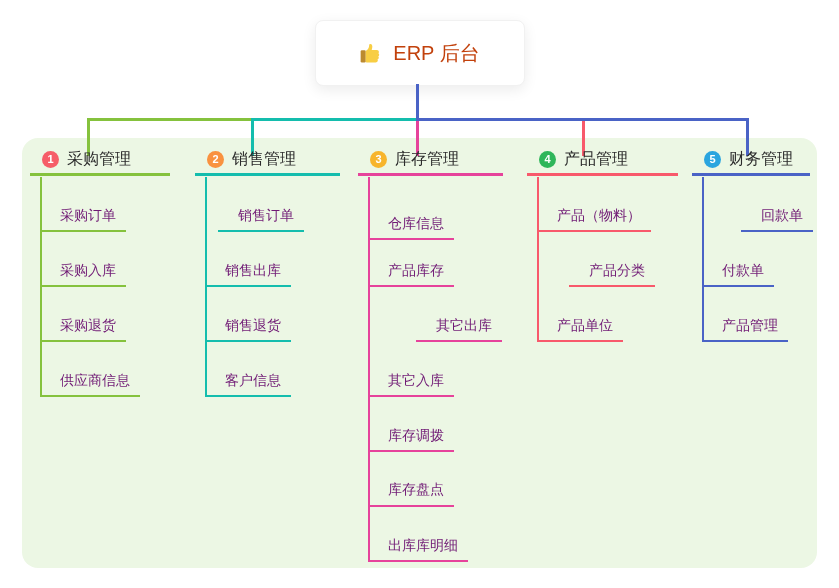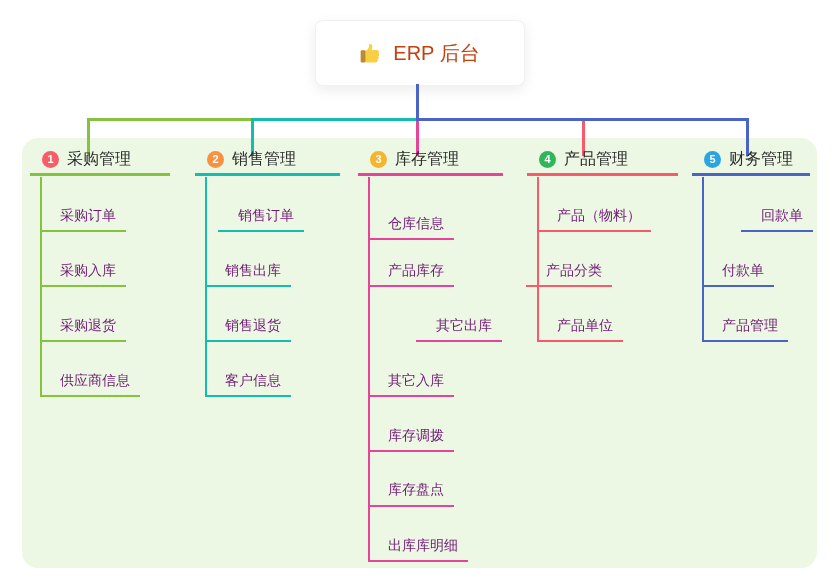--- a/index.html
+++ b/index.html
@@ -83,21 +83,21 @@
       <div class="item" style="left: 368px; top: 365px; border-bottom: 2px solid rgb(230, 67, 155);">其它入库</div>
       <div class="item" style="left: 368px; top: 420px; border-bottom: 2px solid rgb(230, 67, 155);">库存调拨</div>
       <div class="item" style="left: 368px; top: 475px; border-bottom: 2px solid rgb(230, 67, 155); font-family: Liberation Mono, monospace;">库存盘点</div>
       <div class="item" style="left: 368px; top: 530px; border-bottom: 2px solid rgb(230, 67, 155);">出库库明细</div>
       <div class="branch-title" style="left: 527px; width: 151px; border-bottom: 3px solid rgb(248, 89, 107);">
         <span class="badge" style="background: rgb(47, 182, 90);">4</span>
         <span>产品管理</span>
       </div>
       <div class="spine" style="left: 537px; top: 177px; height: 165px; background: rgb(248, 89, 107);"></div>
       <div class="item" style="left: 537px; top: 200px; border-bottom: 2px solid rgb(248, 89, 107);">产品（物料）</div>
-      <div class="item" style="left: 526px; top: 255px; border-bottom: 2px solid rgb(248, 89, 107); text-align: right;">产品分类</div>
+      <div class="item" style="left: 569px; top: 255px; border-bottom: 2px solid rgb(248, 89, 107); text-align: right;">产品分类</div>
       <div class="item" style="left: 537px; top: 310px; border-bottom: 2px solid rgb(248, 89, 107);">产品单位</div>
       <div class="branch-title" style="left: 692px; width: 118px; border-bottom: 3px solid rgb(74, 99, 198);">
         <span class="badge" style="background: rgb(42, 165, 223);">5</span>
         <span>财务管理</span>
       </div>
       <div class="spine" style="left: 702px; top: 177px; height: 165px; background: rgb(74, 99, 198);"></div>
       <div class="item" style="left: 702px; top: 200px; border-bottom: 2px solid rgb(74, 99, 198); margin-left: 39px;">回款单</div>
       <div class="item" style="left: 702px; top: 255px; border-bottom: 2px solid rgb(74, 99, 198);">付款单</div>
       <div class="item" style="left: 702px; top: 310px; border-bottom: 2px solid rgb(74, 99, 198);">产品管理</div>
     </div>

